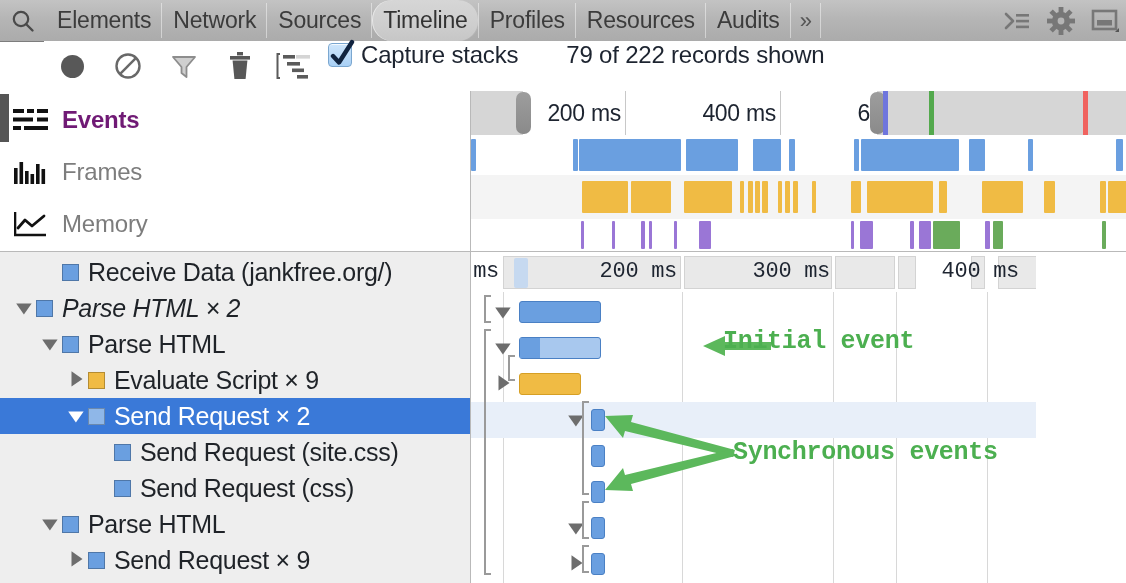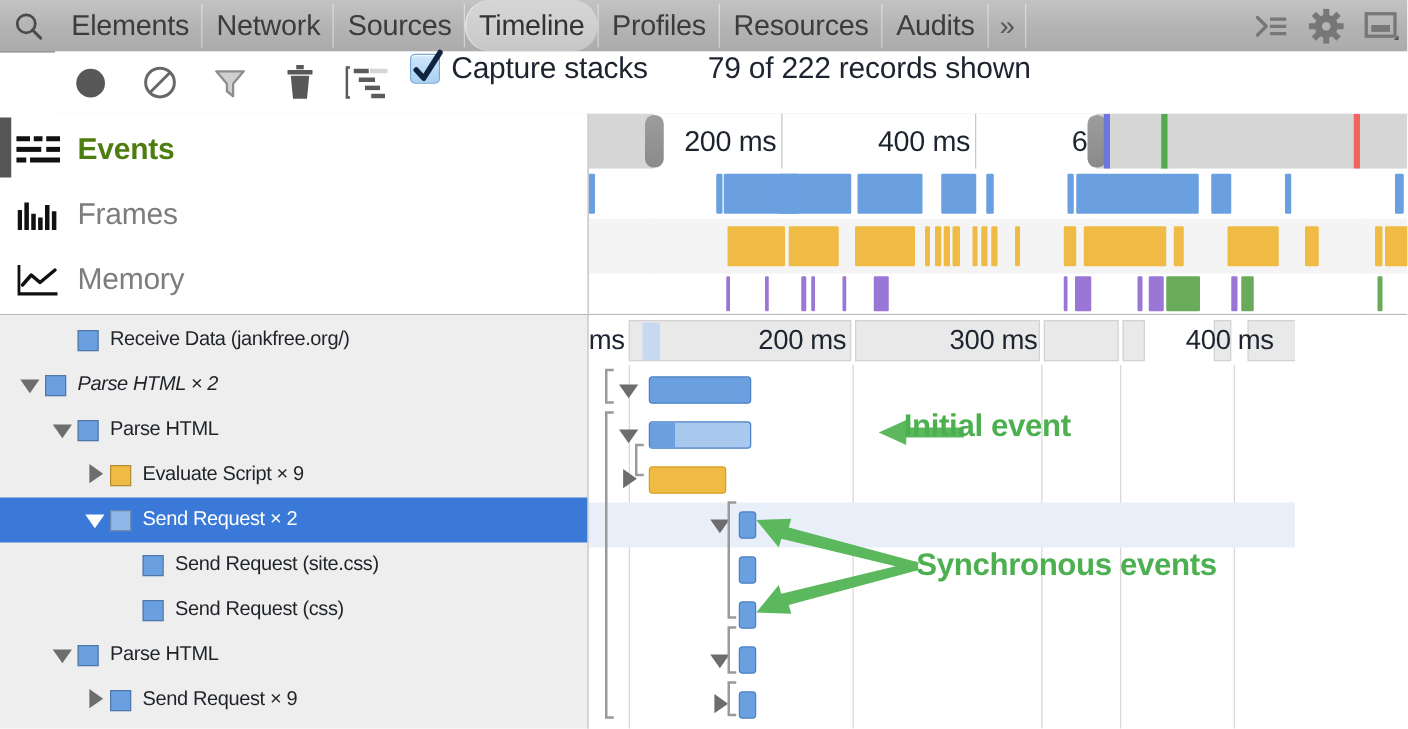--- a/index.html
+++ b/index.html
@@ -70,21 +70,21 @@
   .ov-side{
     position:absolute;left:0;top:0;width:470px;height:160px;
     background:#fff;border-right:1px solid #b9b9b9;
   }
   .ov-item{
     position:absolute;left:0;width:470px;height:52px;
     display:flex;align-items:center;
   }
   .ov-item .ov-ico{width:62px;display:flex;align-items:center;justify-content:center;}
   .ov-item .ov-txt{font-size:24px;color:#7d7d7d;letter-spacing:-.2px;}
-  .ov-item.sel .ov-txt{color:#4d7c0f;font-weight:bold;}
+  .ov-item.sel .ov-txt{color:#701a75;font-weight:bold;}
   .ov-sel-bar{
     position:absolute;left:0;top:0;width:9px;height:48px;background:#555;
   }
 
   .ov-graph{position:absolute;left:471px;top:0;width:655px;height:160px;overflow:hidden;}
   .ov-ruler{
     position:absolute;left:0;top:0;width:655px;height:44px;background:#fff;
   }
   .ov-dim{position:absolute;top:0;height:44px;background:#d6d6d6;}
   .ov-tick{
@@ -119,26 +119,26 @@
   }
   .row.sel{background:#3a79d8;}
   .row .tri{
     width:22px;height:36px;display:flex;align-items:center;justify-content:center;
     flex:0 0 22px;
   }
   .row .sq{
     width:15px;height:15px;border:1px solid rgba(0,0,0,.25);
     flex:0 0 15px;margin-right:9px;
   }
-  .row .lbl{font-size:16px;color:#1f2328;letter-spacing:-.3px;}
+  .row .lbl{font-size:25px;color:#1f2328;letter-spacing:-.3px;}
   .row.sel .lbl{color:#fff;}
 
   .detail{
     position:absolute;left:471px;top:0;width:565px;height:331px;
-    background:#fff;overflow:hidden;
+    background:#fff;overflow:hidden;font-family:Liberation Mono, monospace;
   }
   .d-ruler{position:absolute;left:0;top:0;width:655px;height:40px;background:#fff;}
   .d-seg{
     position:absolute;top:4px;height:33px;background:#e9e9e9;
     border:1px solid #d3d3d3;box-sizing:border-box;
   }
   .d-tlabel{
     position:absolute;top:7px;font-size:22px;color:#1d2430;text-align:right;
     letter-spacing:-.3px;
   }

